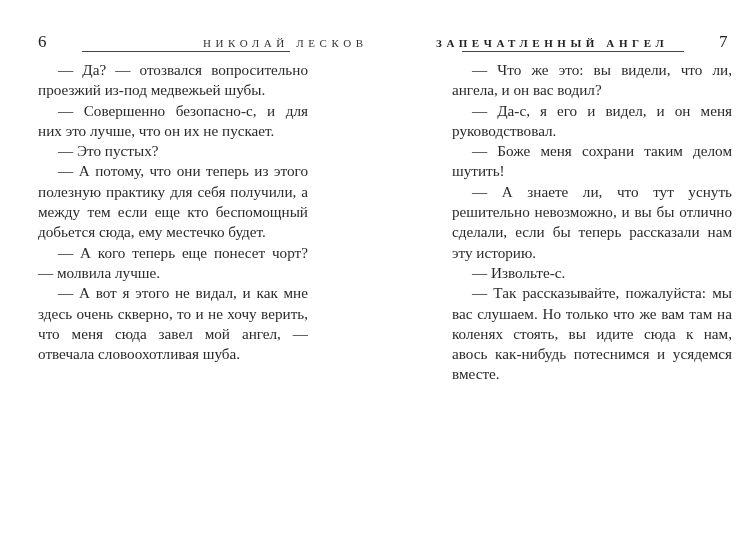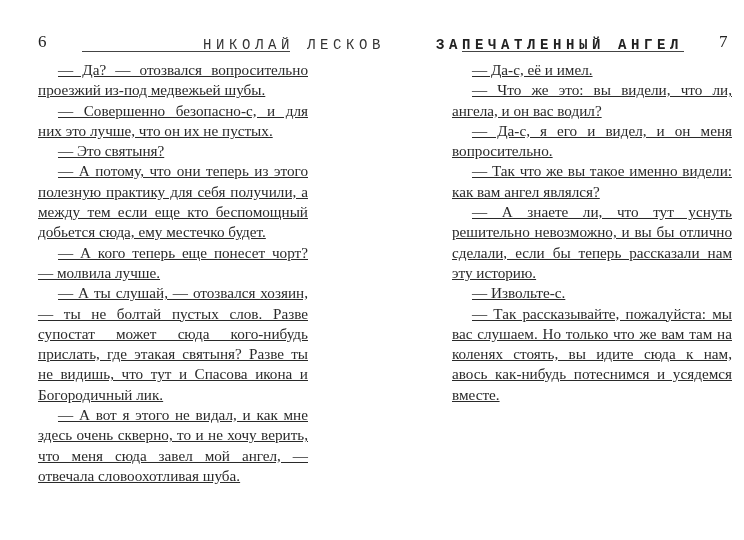--- a/index.html
+++ b/index.html
@@ -12,65 +12,63 @@
     .page.left { left: 0; width: 372px; }
     .page.right { left: 384px; width: 372px; }
 
     .folio {
       position: absolute; top: 32px; font-size: 17px; color: #222;
     }
     .left .folio { left: 38px; }
     .right .folio { left: 335px; }
 
     .runhead {
-      position: absolute; top: 37px; font-size: 14px; letter-spacing: 4.6px;
-      font-family: Liberation Mono, monospace; color: #333; white-space: nowrap;
+      position: absolute; top: 37px; font-size: 11px; letter-spacing: 4.6px;
+      font-family: Liberation Serif, serif; color: #333; white-space: nowrap;
     }
     .left .runhead { left: 203px; }
     .right .runhead { left: 52px; font-weight: bold; color: #222; }
 
     .rule { position: absolute; top: 51px; height: 1px; background: #444; }
     .left .rule { left: 82px; width: 208px; }
     .right .rule { left: 78px; width: 222px; }
 
     .text {
       position: absolute; top: 60px;
       font-size: 15.2px; line-height: 20.3px; text-align: justify;
     }
     .left .text { left: 38px; width: 270px; }
     .right .text { left: 68px; width: 280px; }
 
-    .text p { margin: 0; text-indent: 20px; text-align: justify; text-decoration: underline; }
+    .text p { margin: 0; text-indent: 20px; text-align: justify; }
     .text p.cont { text-indent: 0; }
   </style>
 </head>
 <body>
 
 <div class="page left">
   <div class="folio">6</div>
   <div class="runhead">НИКОЛАЙ ЛЕСКОВ</div>
   <div class="rule"></div>
   <div class="text">
     <p>— Да? — отозвался вопросительно проезжий из-под медвежьей шубы.</p>
-    <p>— Совершенно безопасно-с, и для них это лучше, что он их не пустых.</p>
-    <p>— Это святыня?</p>
+    <p>— Совершенно безопасно-с, и для них это лучше, что он их не пускает.</p>
+    <p>— Это пустых?</p>
     <p>— А потому, что они теперь из этого полезную практику для себя получили, а между тем если еще кто беспомощный добьется сюда, ему местечко будет.</p>
     <p>— А кого теперь еще понесет чорт? — молвила лучше.</p>
-    <p>— А ты слушай, — отозвался хозяин, — ты не болтай пустых слов. Разве супостат может сюда кого-нибудь прислать, где этакая святыня? Разве ты не видишь, что тут и Спасова икона и Богородичный лик.</p>
     <p>— А вот я этого не видал, и как мне здесь очень скверно, то и не хочу верить, что меня сюда завел мой ангел, — отвечала словоохотливая шуба.</p>
 
   </div>
 </div>
 
 <div class="page right">
   <div class="runhead">ЗАПЕЧАТЛЕННЫЙ АНГЕЛ</div>
   <div class="rule"></div>
   <div class="folio">7</div>
   <div class="text">
-    <p>— Да-с, её и имел.</p>
     <p>— Что же это: вы видели, что ли, ангела, и он вас водил?</p>
-    <p>— Да-с, я его и видел, и он меня вопросительно.</p>
-    <p>— Так что же вы такое именно видели: как вам ангел являлся?</p>
+    <p>— Да-с, я его и видел, и он меня руководствовал.</p>
+    <p>— Боже меня сохрани таким делом шутить!</p>
     <p>— А знаете ли, что тут уснуть решительно невозможно, и вы бы отлично сделали, если бы теперь рассказали нам эту историю.</p>
     <p>— Извольте-с.</p>
     <p>— Так рассказывайте, пожалуйста: мы вас слушаем. Но только что же вам там на коленях стоять, вы идите сюда к нам, авось как-нибудь потеснимся и усядемся вместе.</p>
   </div>
 </div>
 
 </body></html>

